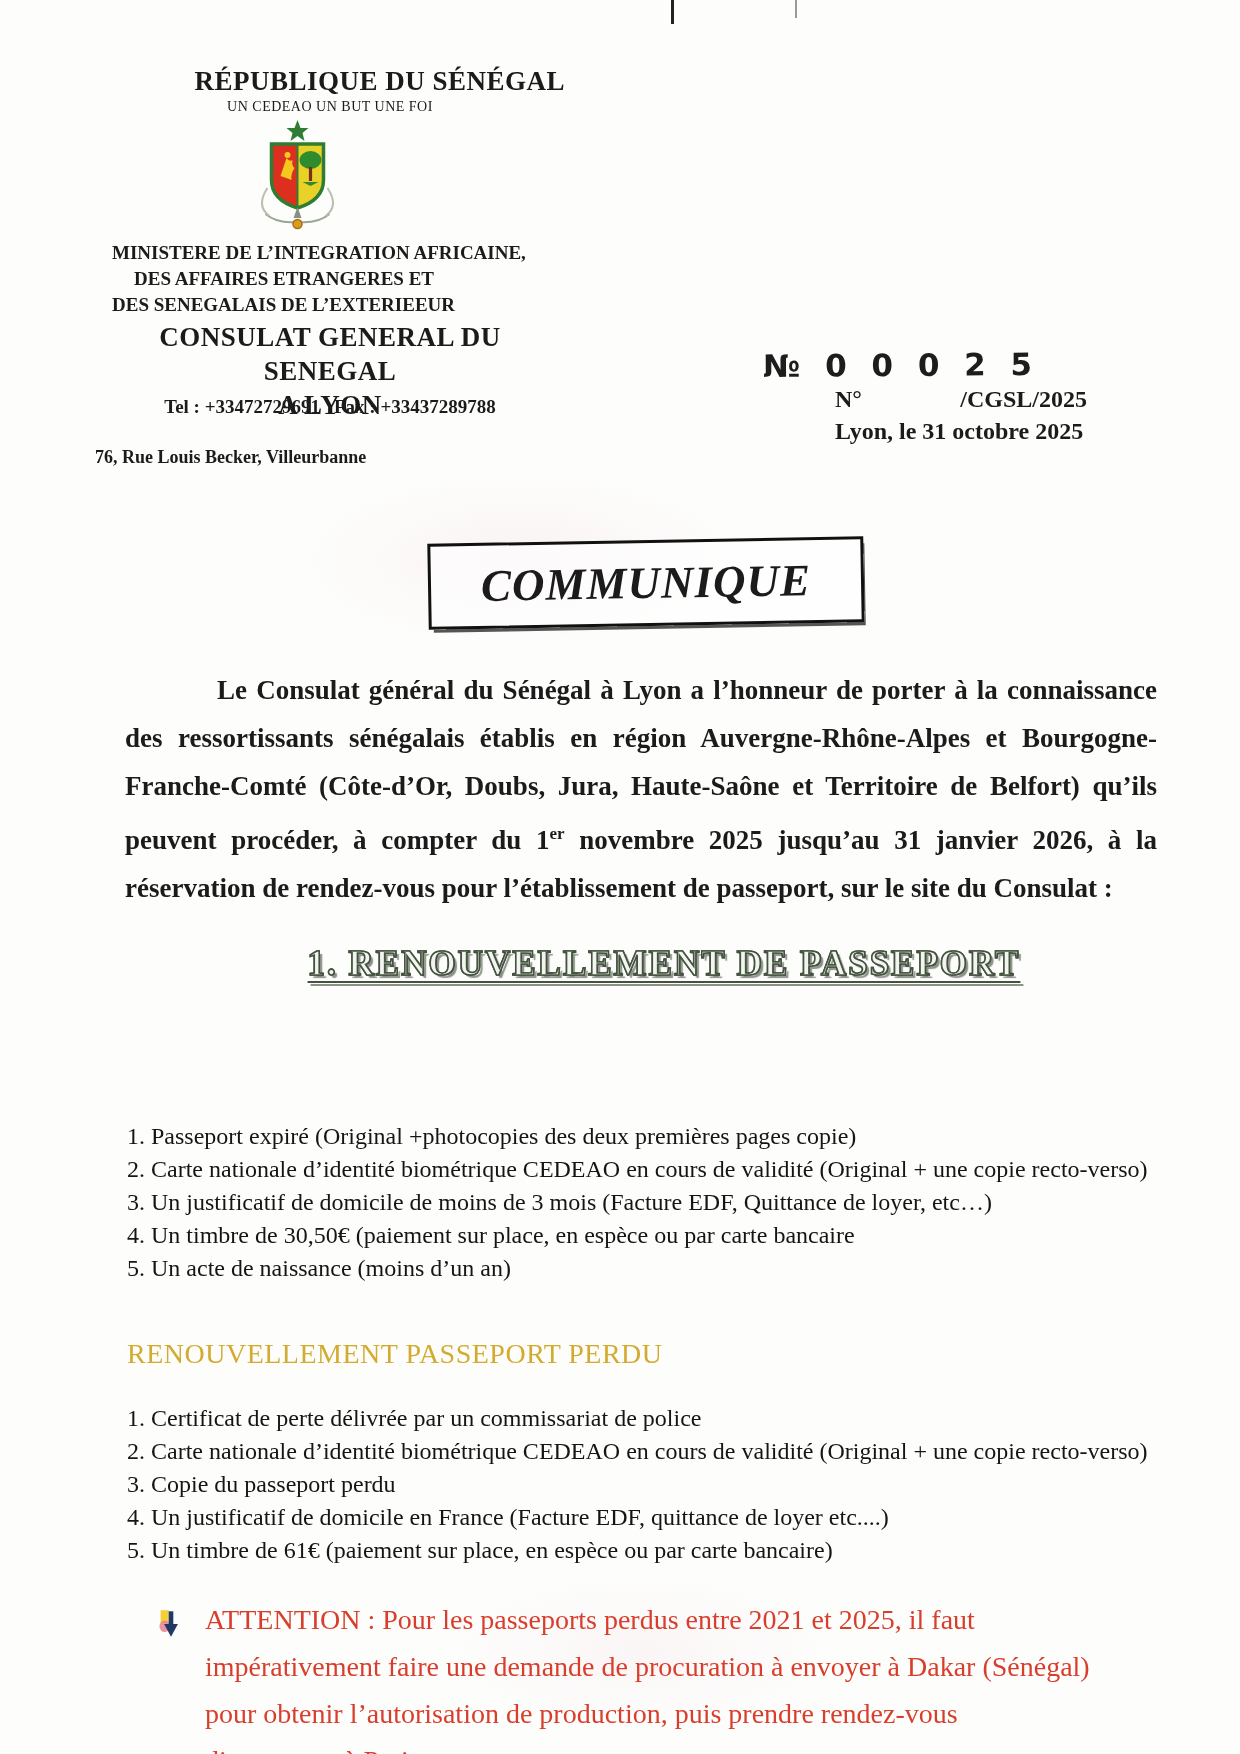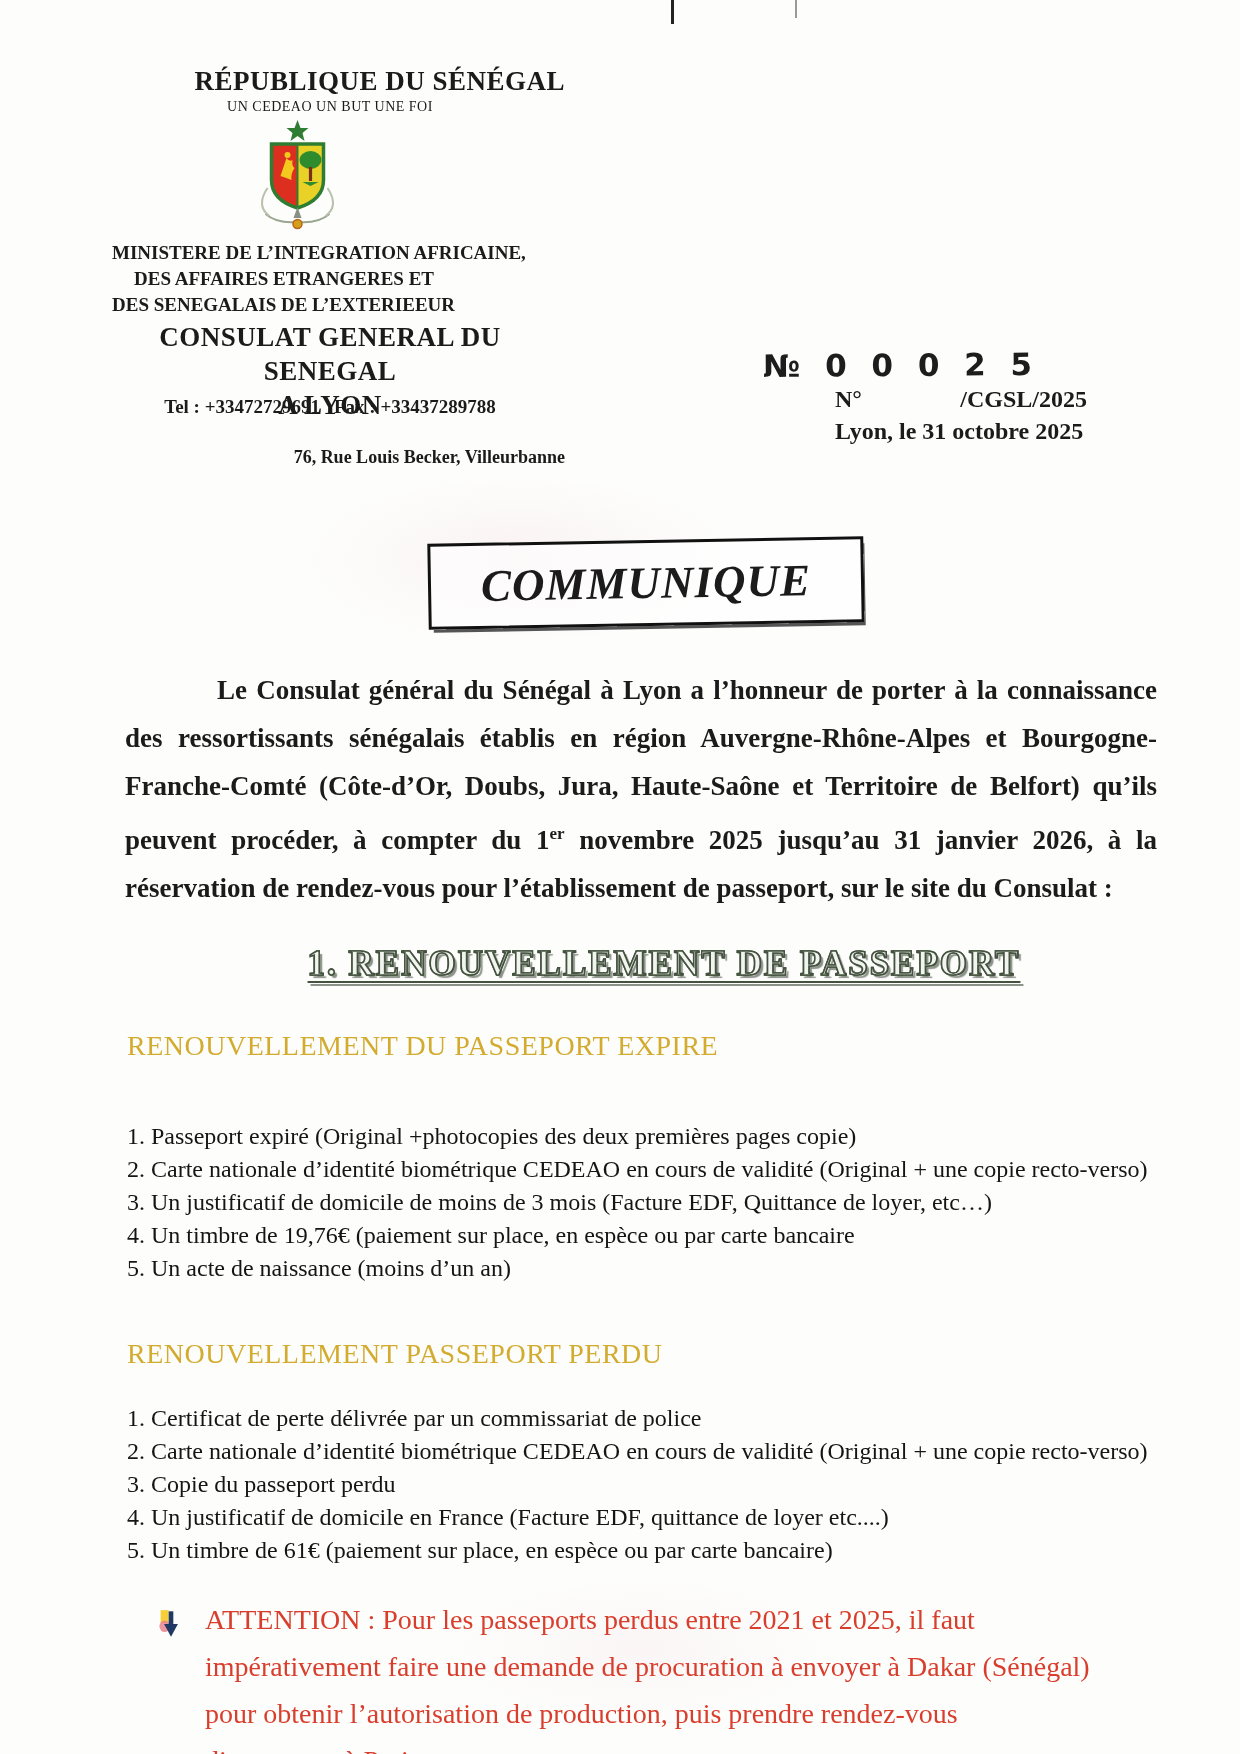--- a/index.html
+++ b/index.html
@@ -20,21 +20,21 @@
 
   
   .hdr{left:95px;top:66px;width:470px;text-align:center;}
   .republic{font-size:27px;font-weight:bold;letter-spacing:.5px;text-align:right;}
   .motto{font-size:14px;margin-top:2px;letter-spacing:.5px;}
   .arms{left:245px;top:118px;width:105px;height:112px;}
   .ministry{left:112px;top:240px;width:470px;font-size:19px;font-weight:bold;line-height:26px;}
   .ministry .l2{padding-left:22px;}
   .consulate{left:95px;top:320px;width:470px;text-align:center;font-weight:bold;font-size:27px;line-height:34px;letter-spacing:.5px;}
   .phones{left:95px;top:396px;width:470px;display:flex;justify-content:center;gap:14px;font-weight:bold;font-size:19px;}
-  .address{left:95px;top:447px;width:470px;text-align:right;font-weight:bold;font-size:18px;}
+  .address{left:95px;top:447px;width:470px;text-align:left;font-weight:bold;font-size:18px;}
 
   
   .stamp{left:763px;top:347px;font-family:"DejaVu Sans", sans-serif;font-weight:bold;font-size:31px;letter-spacing:7px;color:#1d1d1d;transform:rotate(-.4deg);}
   .refline{left:835px;top:386px;width:252px;display:flex;justify-content:space-between;font-weight:bold;font-size:24px;}
   .dateline{left:835px;top:418px;width:270px;font-weight:bold;font-size:24px;}
 
   
   .comm-box{
     left:428px;top:540px;width:430px;height:80px;
     border:3px solid #111;
@@ -141,26 +141,25 @@
   <div class="abs comm-box">
     <span>COMMUNIQUE</span>
   </div>
 
   <div class="abs bodytext">
     <span>Le Consulat général du Sénégal à Lyon a l’honneur de porter à la connaissance des ressortissants sénégalais établis en région Auvergne-Rhône-Alpes et Bourgogne-Franche-Comté (Côte-d’Or, Doubs, Jura, Haute-Saône et Territoire de Belfort) qu’ils peuvent procéder, à compter du 1</span><sup>er</sup><span> novembre 2025 jusqu’au 31 janvier 2026, à la réservation de rendez-vous pour l’établissement de passeport, sur le site du Consulat :</span>
   </div>
 
   <div class="abs section-title">1. RENOUVELLEMENT DE PASSEPORT</div>
 
-  <div class="abs gold-heading gh1" style="color: rgb(211, 171, 47);">RENOUVELLEMENT DU PASSEPORT EXPIRE</div>
   <div class="abs req-list list1">
     <div>1. Passeport expiré (Original +photocopies des deux premières pages copie)</div>
     <div>2. Carte nationale d’identité biométrique CEDEAO en cours de validité (Original + une copie recto-verso)</div>
     <div>3. Un justificatif de domicile de moins de 3 mois (Facture EDF, Quittance de loyer, etc…)</div>
-    <div>4. Un timbre de 19,76€ (paiement sur place, en espèce ou par carte bancaire</div>
+    <div>4. Un timbre de 30,50€ (paiement sur place, en espèce ou par carte bancaire</div>
     <div>5. Un acte de naissance (moins d’un an)</div>
   </div>
 
   <div class="abs gold-heading gh2" style="color: rgb(211, 171, 47);">RENOUVELLEMENT PASSEPORT PERDU</div>
   <div class="abs req-list list2">
     <div>1. Certificat de perte délivrée par un commissariat de police</div>
     <div>2. Carte nationale d’identité biométrique CEDEAO en cours de validité (Original + une copie recto-verso)</div>
     <div>3. Copie du passeport perdu</div>
     <div>4. Un justificatif de domicile en France (Facture EDF, quittance de loyer etc....)</div>
     <div>5. Un timbre de 61€ (paiement sur place, en espèce ou par carte bancaire)</div>

